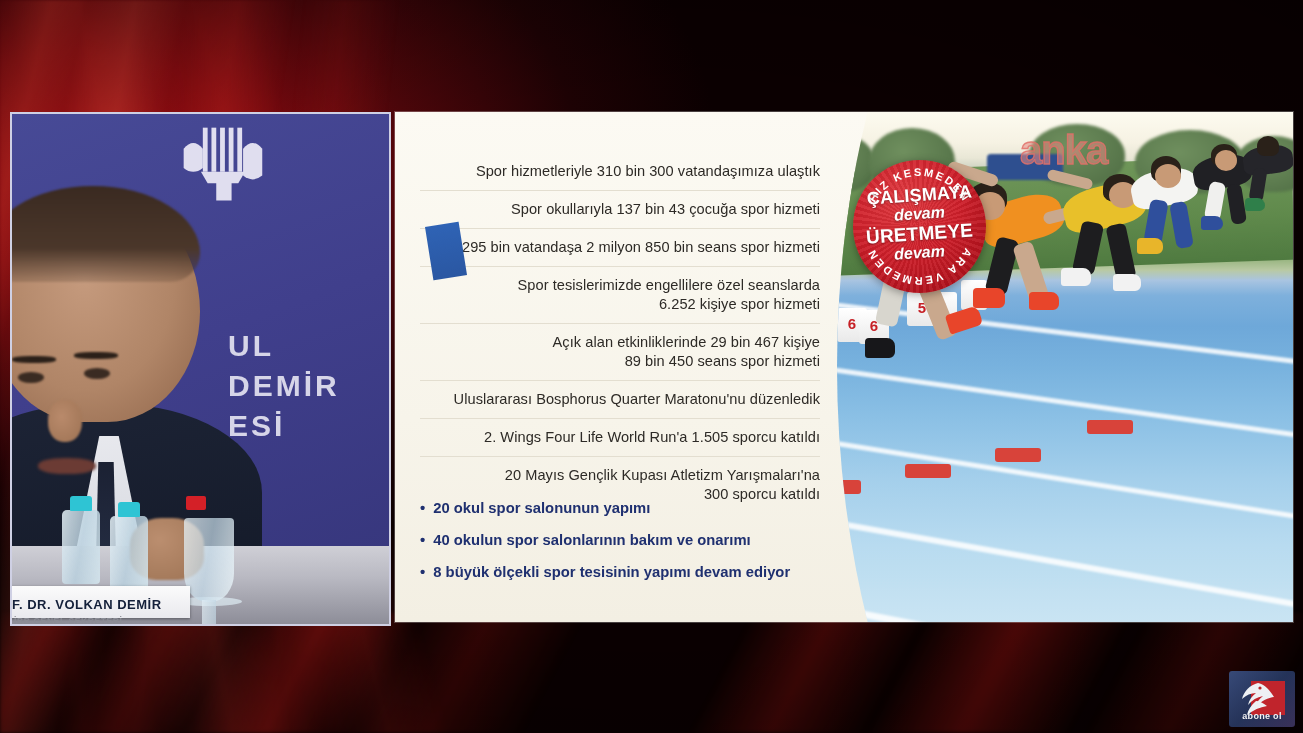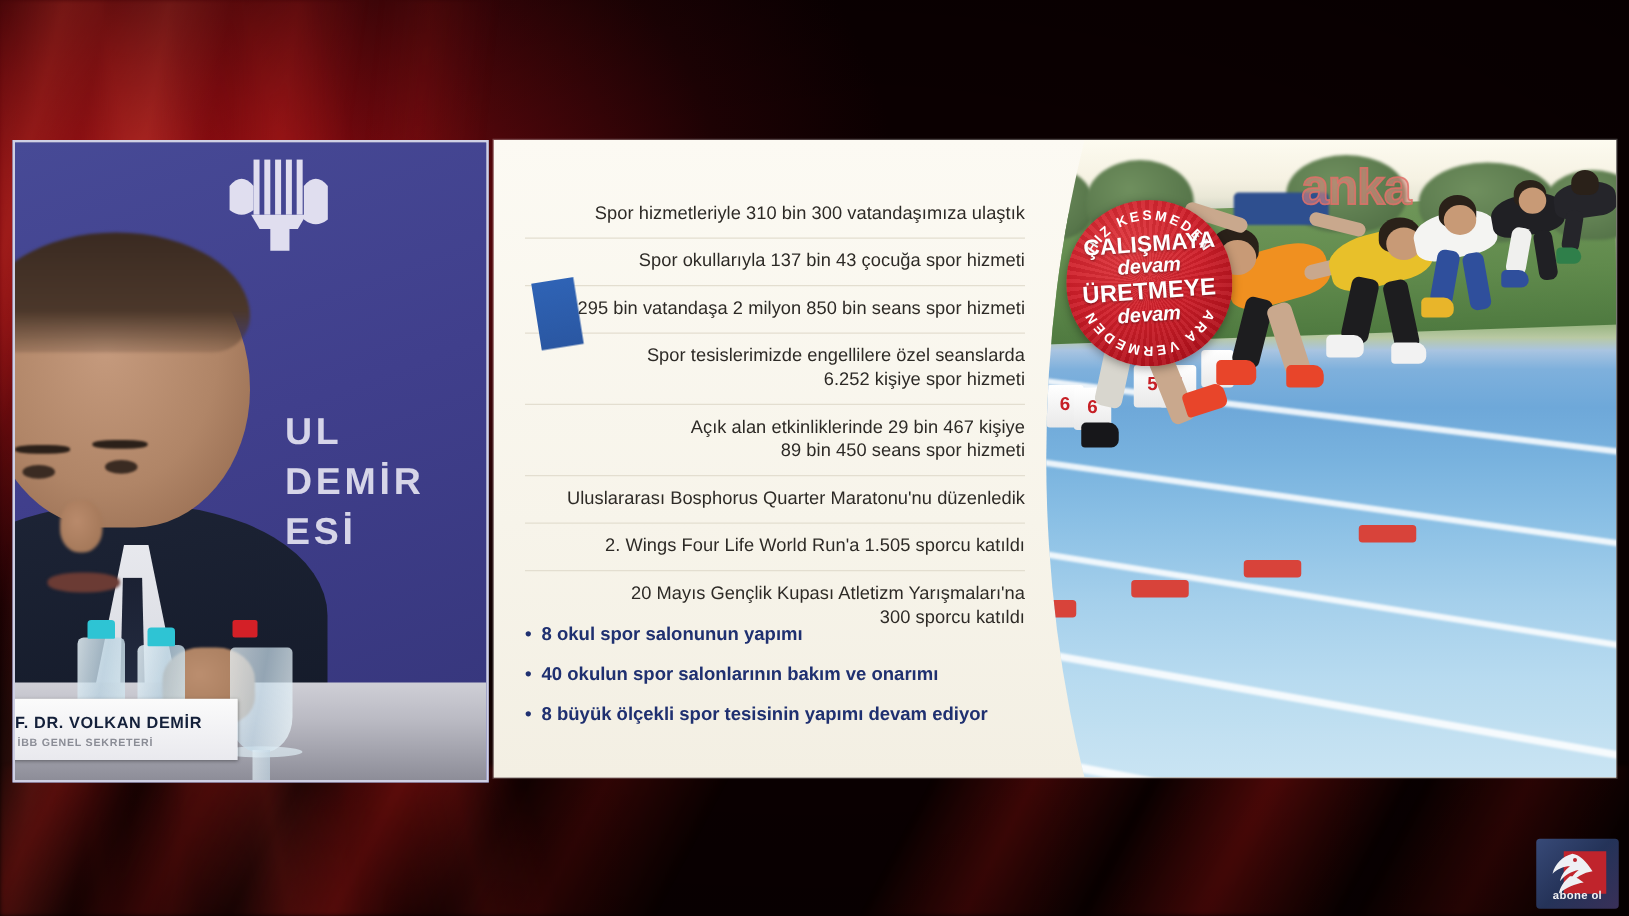--- a/index.html
+++ b/index.html
@@ -198,23 +198,23 @@
     position: absolute;
     left: 0; right: 0;
     bottom: 0;
     height: 78px;
     background: linear-gradient(180deg, #cfcfd6 0%, #b9b9c2 40%, #8d8d98 100%);
     filter: blur(0.3px);
   }
   .nameplate {
     position: absolute;
     left: -8px;
-    bottom: 16px;
+    bottom: 6px;
     width: 186px;
-    height: 49px;
+    height: 32px;
     background: linear-gradient(180deg, #fbfbfb 0%, #e9e9ee 100%);
     box-shadow: 0 1px 3px rgba(0,0,0,0.4);
   }
   .nameplate-name {
     position: absolute;
     left: 8px; top: 11px;
     color: #14203a;
     font-size: 13px;
     font-weight: 700;
     letter-spacing: 0.5px;
@@ -481,21 +481,20 @@
     position: absolute;
     left: 625px;
     top: 16px;
     z-index: 6;
     font-size: 40px;
     font-weight: 800;
     letter-spacing: -1px;
     color: rgba(255,255,255,0.10);
     -webkit-text-stroke: 1.4px rgba(226,112,104,0.85);
     text-shadow: 0 0 1px rgba(226,112,104,0.5);
-    margin-left: 21px;
   }
 
   
   #stat-list {
     position: absolute;
     left: 25px;
     top: 48px;
     width: 400px;
     z-index: 4;
   }
@@ -782,21 +781,21 @@
         </div>
         <div class="stat-row">
           <span class="ln">20 Mayıs Gençlik Kupası Atletizm Yarışmaları'na</span>
           <span class="ln">300 sporcu katıldı</span>
         </div>
       </div>
 
     <div id="bullet-list">
         <div class="bullet-row">
           <span class="bullet-dot">•</span>
-          <span>8 okul spor salonunun yapımı</span>
+          <span>20 okul spor salonunun yapımı</span>
         </div>
         <div class="bullet-row">
           <span class="bullet-dot">•</span>
           <span>40 okulun spor salonlarının bakım ve onarımı</span>
         </div>
         <div class="bullet-row">
           <span class="bullet-dot">•</span>
           <span>8 büyük ölçekli spor tesisinin yapımı devam ediyor</span>
         </div>
       </div>

